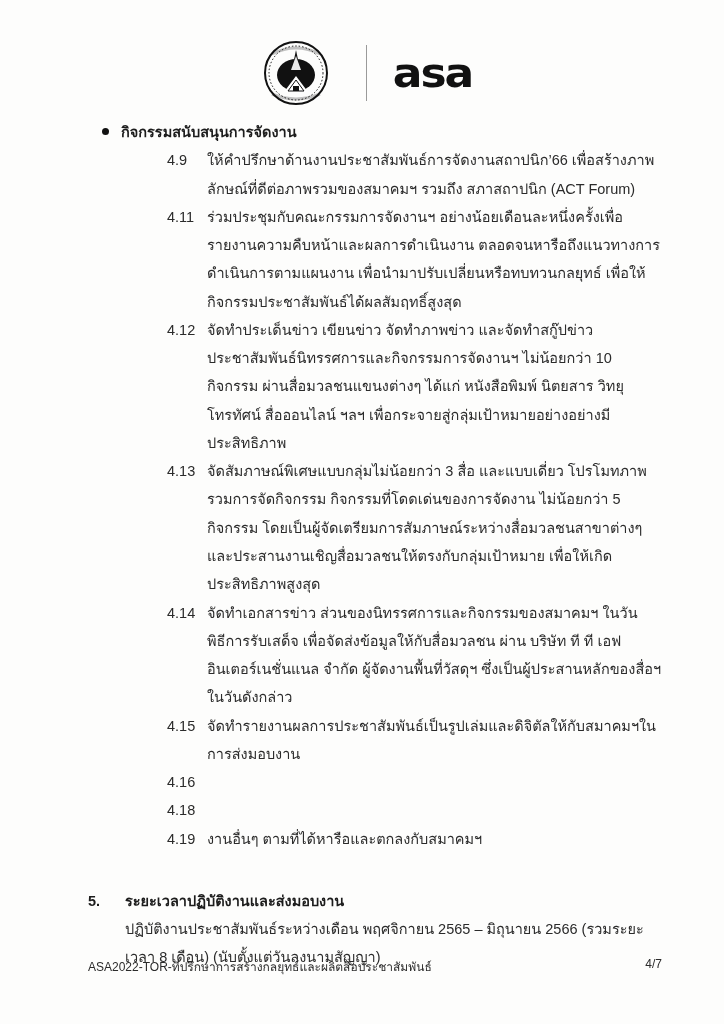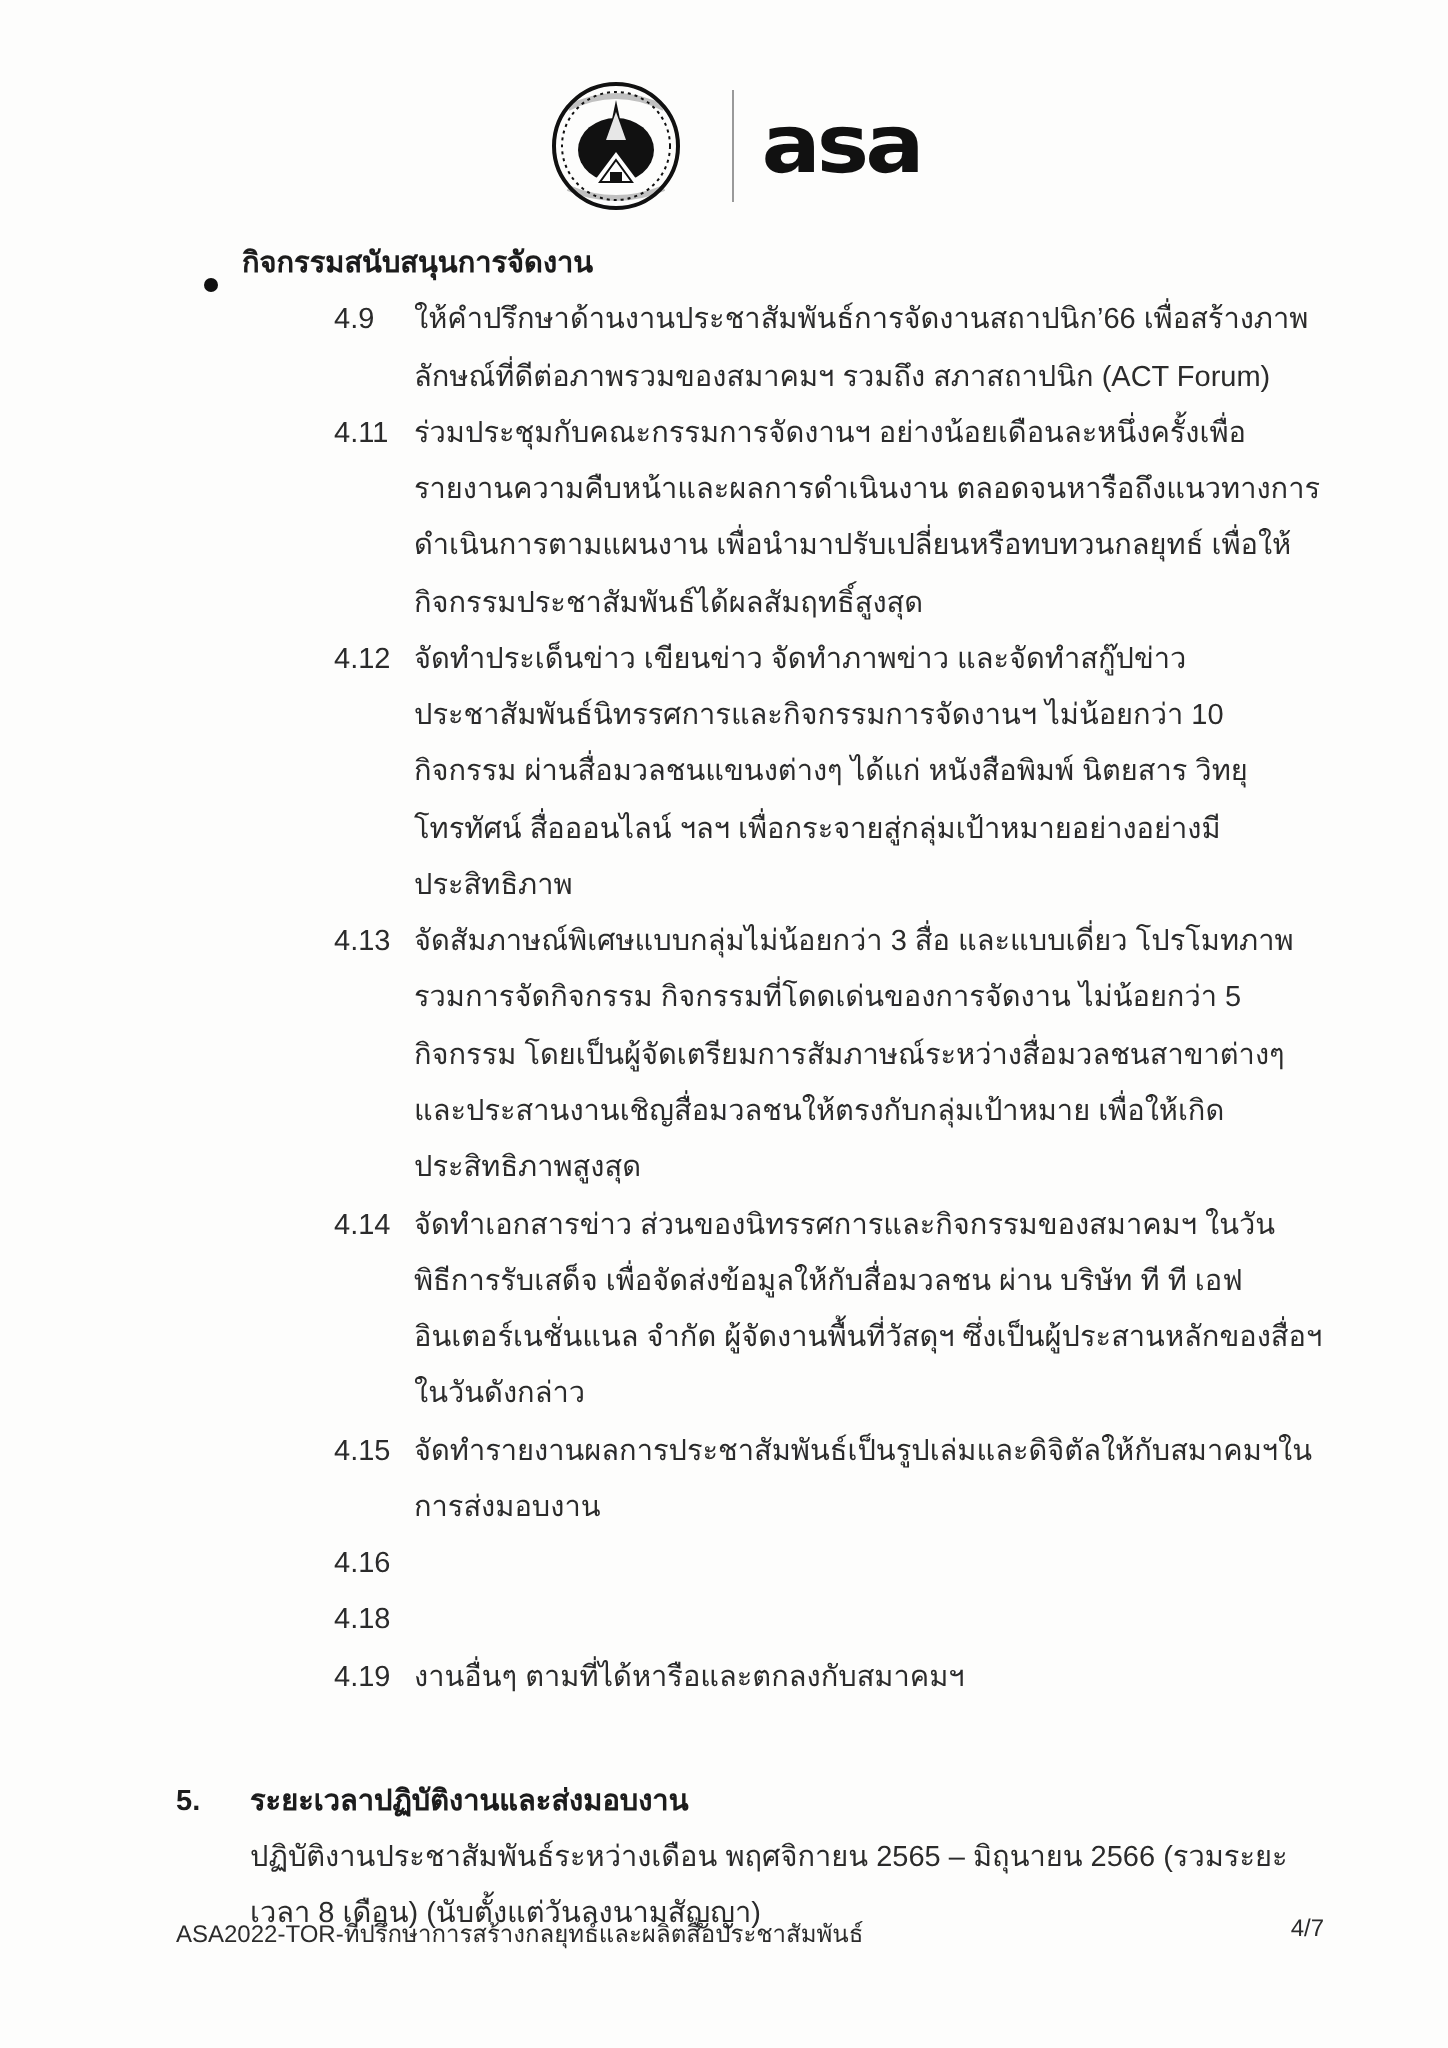--- a/index.html
+++ b/index.html
@@ -9,32 +9,32 @@
     margin:0 auto;
     background:#fdfdfc;
     font-family:"Liberation Sans","DejaVu Sans",sans-serif;
     color:#2b2b2b;
     overflow:hidden;
     box-sizing:border-box;
   }
   
   .logo-row{
     display:flex;align-items:center;justify-content:center;
-    padding-top:40px;gap:14px;height:66px;
+    padding-top:40px;gap:26px;height:66px;
   }
   .emblem{width:88px;height:66px;flex:0 0 auto;}
   .logo-divider{width:1px;height:56px;background:#9a9a9a;}
   .wordmark{
     font-size:44px;font-weight:800;letter-spacing:-2px;
     color:#111;line-height:1;transform:scaleY(.92);
     font-family:"DejaVu Sans","Liberation Sans",sans-serif;
   }
   
   .content{padding:12px 62px 0 88px;font-size:14.5px;line-height:1.95;}
-  .bullet-header{display:flex;align-items:flex-end;font-weight:bold;color:#1c1c1c;}
+  .bullet-header{display:flex;align-items:flex-start;font-weight:bold;color:#1c1c1c;}
   .bullet-dot{width:7px;height:7px;border-radius:50%;background:#111;margin:10px 12px 0 14px;flex:0 0 auto;}
   .num-list{margin:0;}
   .num-item{display:flex;align-items:flex-start;}
   .num-item .no{flex:0 0 40px;margin-left:79px;}
   .num-item .txt{flex:1;}
   .section{margin-top:34px;}
   .section-head{display:flex;font-weight:bold;color:#1c1c1c;}
   .section-head .sno{flex:0 0 37px;}
   .section-body{margin-left:37px;}
   

